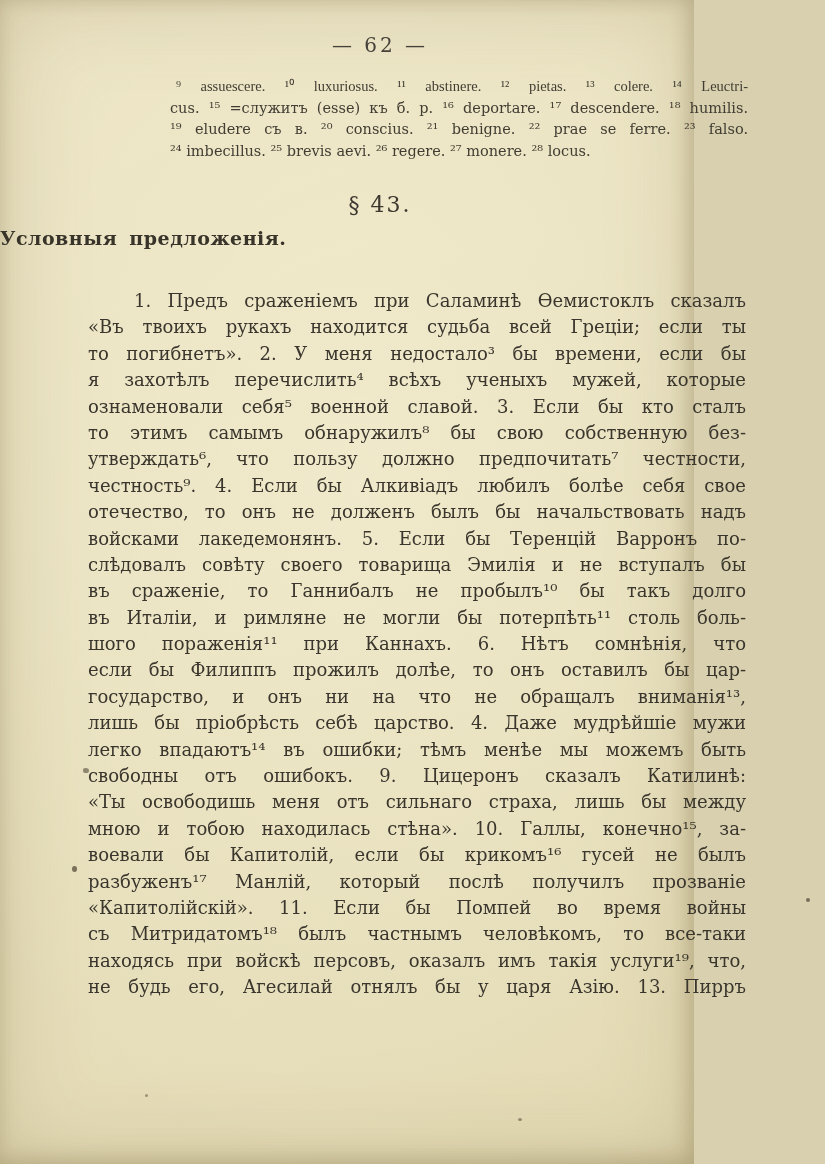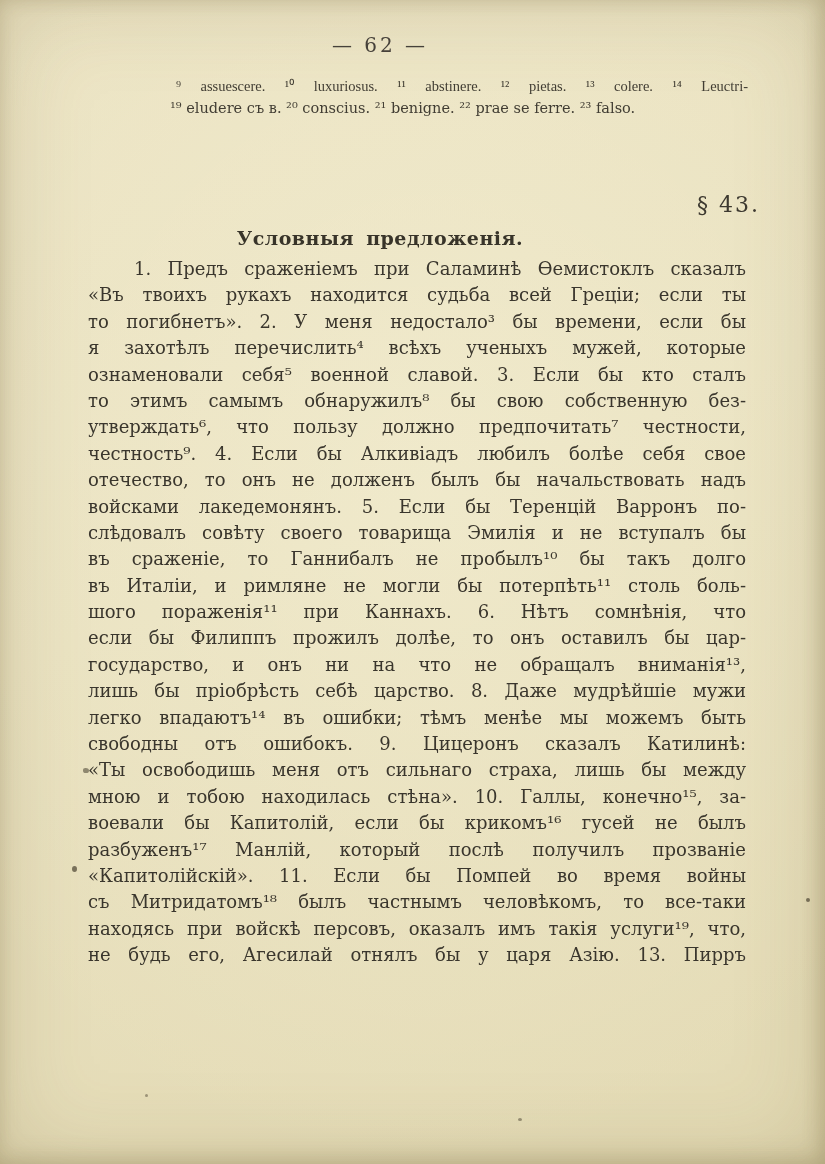--- a/index.html
+++ b/index.html
@@ -4,21 +4,21 @@
 <style>
   html, body { margin: 0; padding: 0; }
   body {
     width: 825px; height: 1164px;
     font-family: "DejaVu Serif", serif;
     background: #d8d0ae;
     overflow: hidden;
   }
   .page {
     position: relative;
-    width: 825px; height: 1164px;
+    width: 694px; height: 1164px;
     background:
       radial-gradient(ellipse 120% 100% at 52% 42%, rgba(255,252,230,0.30), rgba(0,0,0,0) 60%),
       linear-gradient(158deg, #ece4c4 0%, #e9e1bf 45%, #e3dab4 100%);
     box-shadow:
       inset 0 0 90px rgba(120, 100, 55, 0.22),
       inset -6px 0 18px rgba(110, 92, 50, 0.18),
       inset 0 -8px 22px rgba(110, 92, 50, 0.15);
     color: #3c3830;
     text-rendering: optimizeLegibility;
   }
@@ -44,31 +44,30 @@
     text-align-last: justify;
     white-space: normal;
   }
   .fn-line:first-child { padding-left: 6px; font-family: Liberation Serif, serif; }
   .fn-line:last-child { text-align-last: left; }
 
   .section-number {
     position: absolute;
     top: 192px; left: 0; width: 760px;
     margin: 0;
-    text-align: right;
+    text-align: center;
     font-size: 22px;
     font-weight: normal;
     letter-spacing: 2px;
     color: #3d3930;
   }
   .section-title {
     position: absolute;
     top: 227px; left: 0; width: 760px;
     margin: 0;
-    text-align: center;
     font-size: 19px;
     font-weight: bold;
     letter-spacing: 0.5px;
     word-spacing: 5px;
     color: #383429;
   }
 
   .body-text {
     position: absolute;
     top: 256px; left: 88px; width: 658px;
@@ -76,21 +75,21 @@
     line-height: 26.4px;
     color: #3a362d;
   }
   .body-line {
     text-align: justify;
     text-align-last: justify;
     height: 26.4px;
     overflow: visible;
     white-space: normal;
   }
-  .body-line:first-child { padding-left: 46px; }
+  .body-line:first-child { padding-left: 46px; margin-top: 32px; }
 
   .speck {
     position: absolute;
     background: #544c3a;
     border-radius: 50%;
     opacity: 0.75;
   }
   .speck-1 { left: 72px;  top: 866px;  width: 5px; height: 6px; }
   .speck-2 { left: 806px; top: 898px;  width: 4px; height: 4px; }
   .speck-3 { left: 145px; top: 1094px; width: 3px; height: 3px; opacity: 0.5; }
@@ -99,21 +98,23 @@
 </style>
 </head>
 <body>
 
 <div class="page">
 
   <div class="page-number">— 62 —</div>
 
   <div class="footnote-block">
       <div class="fn-line">⁹ assuescere. ¹⁰ luxuriosus. ¹¹ abstinere. ¹² pietas. ¹³ colere. ¹⁴ Leuctri-</div>
+      <div class="fn-line">cus. ¹⁵ =служитъ (esse) къ б. р. ¹⁶ deportare. ¹⁷ descendere. ¹⁸ humilis.</div>
       <div class="fn-line">¹⁹ eludere съ в. ²⁰ conscius. ²¹ benigne. ²² prae se ferre. ²³ falso.</div>
+      <div class="fn-line">²⁴ imbecillus. ²⁵ brevis aevi. ²⁶ regere. ²⁷ monere. ²⁸ locus.</div>
     </div>
 
   <h2 class="section-number">§ 43.</h2>
 
   <h3 class="section-title">Условныя предложенія.</h3>
 
   <div class="body-text">
       <div class="body-line">1. Предъ сраженіемъ при Саламинѣ Ѳемистоклъ сказалъ</div>
       <div class="body-line">«Въ твоихъ рукахъ находится судьба всей Греціи; если ты</div>
       <div class="body-line">то погибнетъ». 2. У меня недостало³ бы времени, если бы</div>
@@ -123,21 +124,21 @@
       <div class="body-line">утверждать⁶, что пользу должно предпочитать⁷ честности,</div>
       <div class="body-line">честность⁹. 4. Если бы Алкивіадъ любилъ болѣе себя свое</div>
       <div class="body-line">отечество, то онъ не долженъ былъ бы начальствовать надъ</div>
       <div class="body-line">войсками лакедемонянъ. 5. Если бы Теренцій Варронъ по-</div>
       <div class="body-line">слѣдовалъ совѣту своего товарища Эмилія и не вступалъ бы</div>
       <div class="body-line">въ сраженіе, то Ганнибалъ не пробылъ¹⁰ бы такъ долго</div>
       <div class="body-line">въ Италіи, и римляне не могли бы потерпѣть¹¹ столь боль-</div>
       <div class="body-line">шого пораженія¹¹ при Каннахъ. 6. Нѣтъ сомнѣнія, что</div>
       <div class="body-line">если бы Филиппъ прожилъ долѣе, то онъ оставилъ бы цар-</div>
       <div class="body-line">государство, и онъ ни на что не обращалъ вниманія¹³,</div>
-      <div class="body-line">лишь бы пріобрѣсть себѣ царство. 8. Даже мудрѣйшіе мужи</div>
+      <div class="body-line">лишь бы пріобрѣсть себѣ царство. 4. Даже мудрѣйшіе мужи</div>
       <div class="body-line">легко впадаютъ¹⁴ въ ошибки; тѣмъ менѣе мы можемъ быть</div>
       <div class="body-line">свободны отъ ошибокъ. 9. Цицеронъ сказалъ Катилинѣ:</div>
       <div class="body-line">«Ты освободишь меня отъ сильнаго страха, лишь бы между</div>
       <div class="body-line">мною и тобою находилась стѣна». 10. Галлы, конечно¹⁵, за-</div>
       <div class="body-line">воевали бы Капитолій, если бы крикомъ¹⁶ гусей не былъ</div>
       <div class="body-line">разбуженъ¹⁷ Манлій, который послѣ получилъ прозваніе</div>
       <div class="body-line">«Капитолійскій». 11. Если бы Помпей во время войны</div>
       <div class="body-line">съ Митридатомъ¹⁸ былъ частнымъ человѣкомъ, то все-таки</div>
       <div class="body-line">находясь при войскѣ персовъ, оказалъ имъ такія услуги¹⁹, что,</div>
       <div class="body-line">не будь его, Агесилай отнялъ бы у царя Азію. 13. Пирръ</div>

